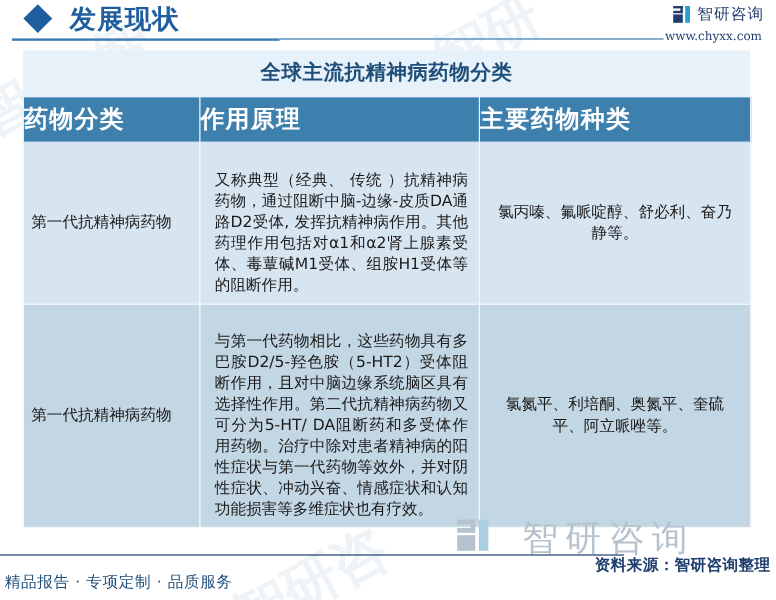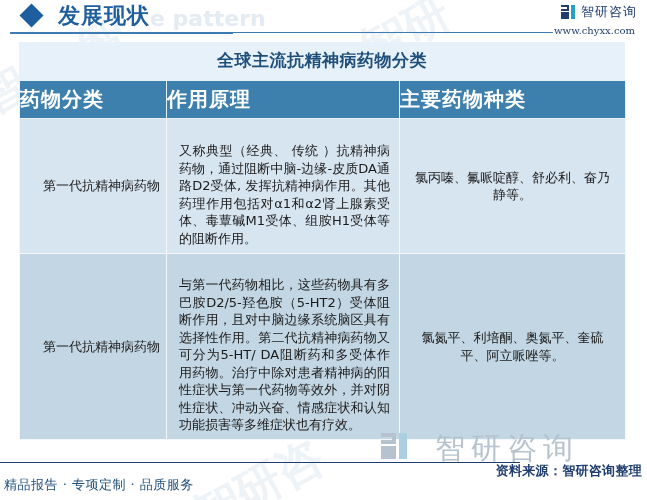--- a/index.html
+++ b/index.html
@@ -24,21 +24,21 @@
     .brand-url { position: absolute; right: 12px; top: 25px; font-family: "DejaVu Serif", "Liberation Serif", serif; font-size: 10px; color: #1f3e6e; }
 
     .panel { position: absolute; left: 19px; top: 42px; width: 606px; height: 335px; background: #e6f1fa; z-index: 1; }
     .table-title { position: absolute; left: 0; top: 0; width: 606px; height: 36px; display: flex; align-items: center; justify-content: center; font-family: "DejaVu Serif", "Liberation Serif", serif; font-size: 17px; font-weight: bold; color: #1f4e79; letter-spacing: 0.5px; }
 
     table { position: absolute; left: 0; top: 38px; width: 606px; border-collapse: collapse; table-layout: fixed; }
     th { background: #3d7fad; color: #ffffff; font-size: 20px; font-weight: bold; height: 38px; border: 1px solid #e6f1fa; text-align: left; letter-spacing: 1px; }
     td { font-size: 13px; line-height: 17.5px; border: 1px solid #f4f8fb; vertical-align: middle; }
     tr.r1 td { background: #d7e5f1; height: 135px; }
     tr.r2 td { background: #c3d6e3; height: 186px; }
-    td.c1 { text-align: right; padding: 16px 6px; }
+    td.c1 { text-align: left; padding: 16px 6px; }
     td.c2 { padding: 17px 9px 0 12px; text-align: justify; }
     td.c3 { text-align: center; padding: 12px 12px; }
 
     .footer-line { position: absolute; left: 0; top: 462px; width: 520px; height: 1px; background: #1f3e6e; z-index: 2; }
     .footer-left { position: absolute; left: 4px; top: 476px; font-size: 13px; color: #1f4e79; z-index: 2; letter-spacing: 0.5px; }
     .footer-brand-big { position: absolute; left: 435px; top: 428px; font-size: 30px; color: #b6c3ce; letter-spacing: 6px; z-index: 2; }
     .footer-logo { position: absolute; left: 381px; top: 433px; width: 26px; height: 26px; z-index: 2; }
     .footer-logo .b1 { position: absolute; left: 0; top: 0; width: 15px; height: 11px; border: 4px solid #b6c3ce; border-left: none; }
     .footer-logo .b2 { position: absolute; left: 0; top: 13px; width: 15px; height: 13px; background: #b6c3ce; }
     .footer-logo .b3 { position: absolute; left: 18px; top: 0; width: 8px; height: 26px; background: #a9cfe0; }
@@ -47,21 +47,20 @@
 </head>
 <body>
 
 <div class="wm" style="left:-20px; top:60px;">智</div>
 <div class="wm" style="left:80px; top:10px;">智</div>
 <div class="wm" style="left:360px; top:0px;">智研</div>
 <div class="wm" style="left:190px; top:455px;">智研咨</div>
 
 <header class="header">
   <div class="diamond"></div>
-  <div class="ghost-text">e pattern</div>
   <div class="section-title">发展现状</div>
   <div class="header-line"></div>
   <div class="header-line2"></div>
   <div class="brand">
     <div class="brand-logo">
       <div class="b1"></div>
         <div class="b2"></div>
         <div class="b3"></div>
     </div>
     <span class="brand-name">智研咨询</span>

